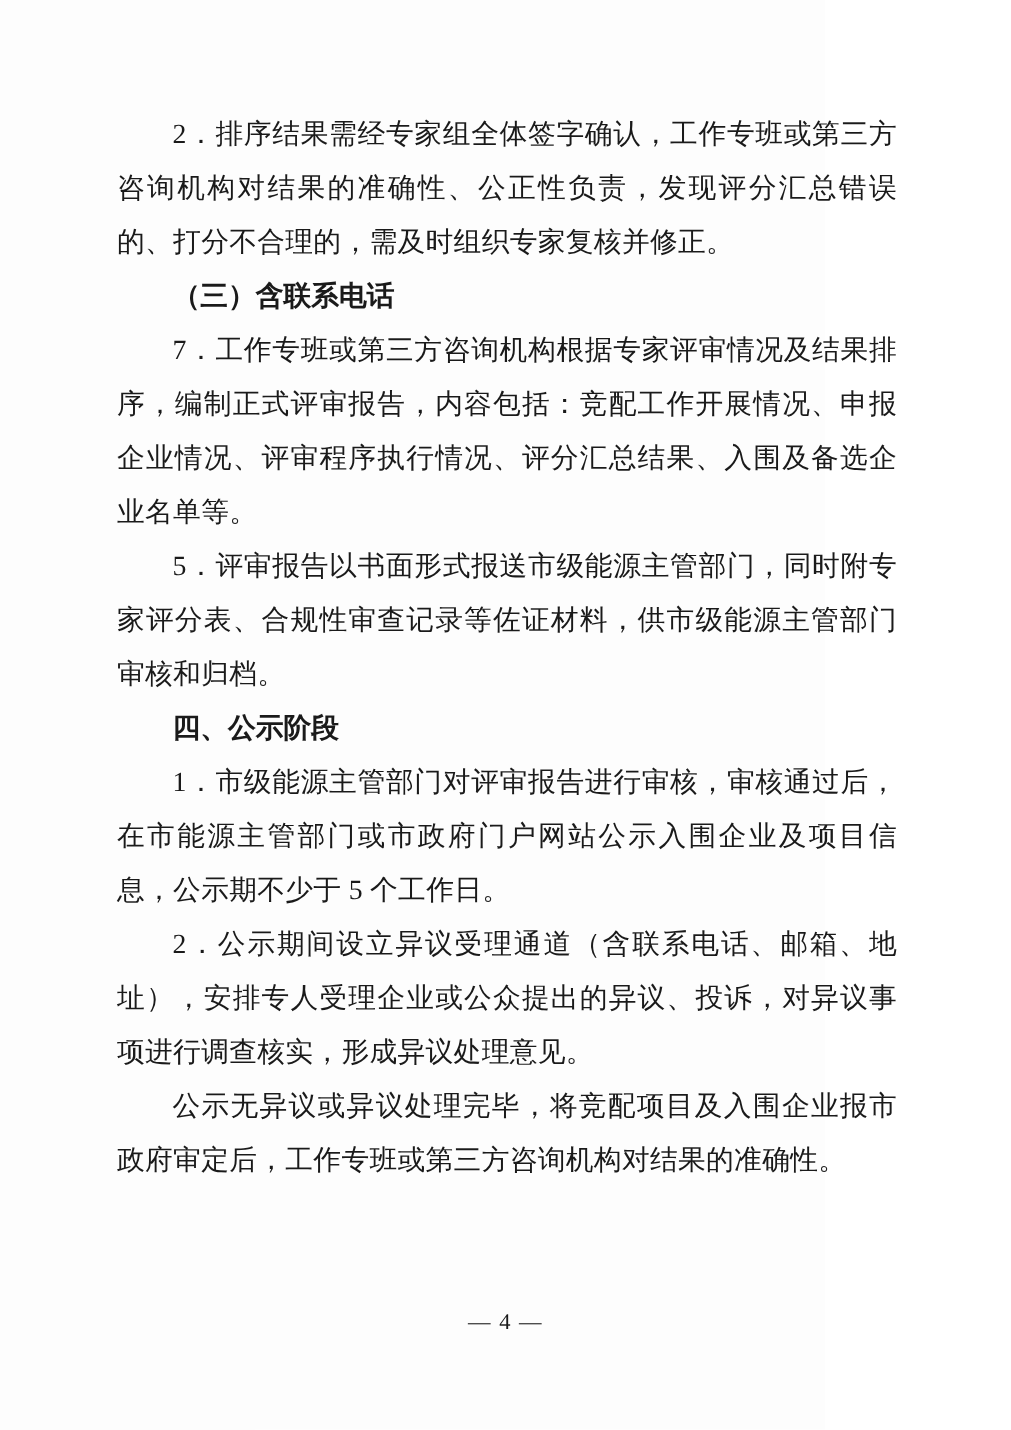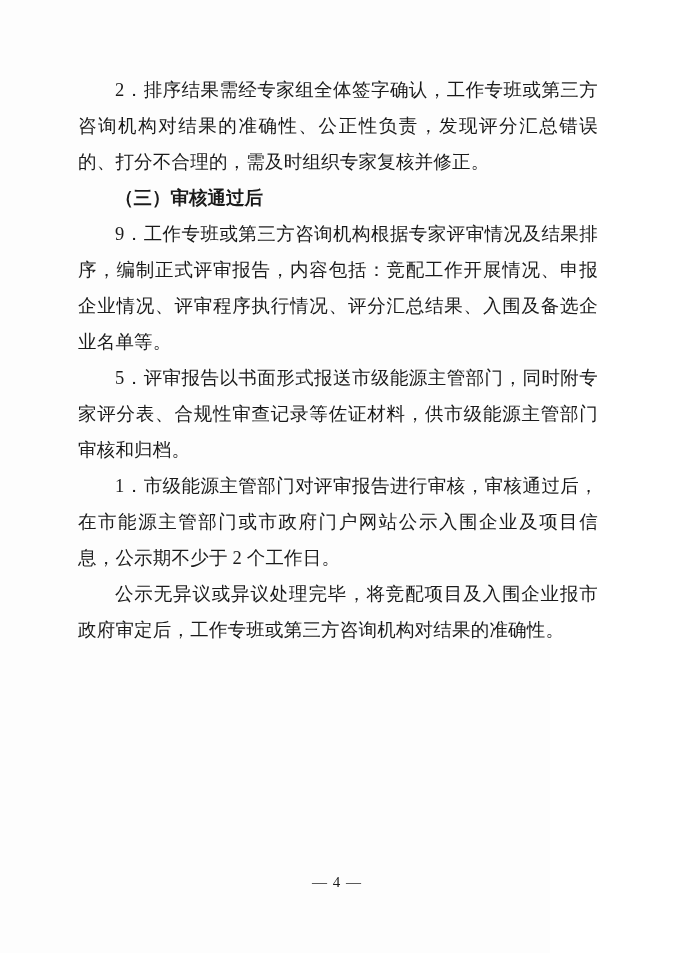--- a/index.html
+++ b/index.html
@@ -59,20 +59,22 @@
     color: #1a1a1a;
     letter-spacing: 1px;
   }
 </style>
 </head>
 <body>
 
 <div class="page">
   <div class="content">
     <p class="para indent">2．排序结果需经专家组全体签字确认，工作专班或第三方咨询机构对结果的准确性、公正性负责，发现评分汇总错误的、打分不合理的，需及时组织专家复核并修正。</p>
-    <p class="heading">（三）审核通过后</p>
-    <p class="para indent">9．工作专班或第三方咨询机构根据专家评审情况及结果排序，编制正式评审报告，内容包括：竞配工作开展情况、申报企业情况、评审程序执行情况、评分汇总结果、入围及备选企业名单等。</p>
+    <p class="heading">（三）含联系电话</p>
+    <p class="para indent">7．工作专班或第三方咨询机构根据专家评审情况及结果排序，编制正式评审报告，内容包括：竞配工作开展情况、申报企业情况、评审程序执行情况、评分汇总结果、入围及备选企业名单等。</p>
     <p class="para indent">5．评审报告以书面形式报送市级能源主管部门，同时附专家评分表、合规性审查记录等佐证材料，供市级能源主管部门审核和归档。</p>
-    <p class="para indent">1．市级能源主管部门对评审报告进行审核，审核通过后，在市能源主管部门或市政府门户网站公示入围企业及项目信息，公示期不少于 2 个工作日。</p>
+    <p class="heading">四、公示阶段</p>
+    <p class="para indent">1．市级能源主管部门对评审报告进行审核，审核通过后，在市能源主管部门或市政府门户网站公示入围企业及项目信息，公示期不少于 5 个工作日。</p>
+    <p class="para indent">2．公示期间设立异议受理通道（含联系电话、邮箱、地址），安排专人受理企业或公众提出的异议、投诉，对异议事项进行调查核实，形成异议处理意见。</p>
     <p class="para indent">公示无异议或异议处理完毕，将竞配项目及入围企业报市政府审定后，工作专班或第三方咨询机构对结果的准确性。</p>
   </div>
   <div class="footer">— 4 —</div>
 </div>
 
 </body></html>

